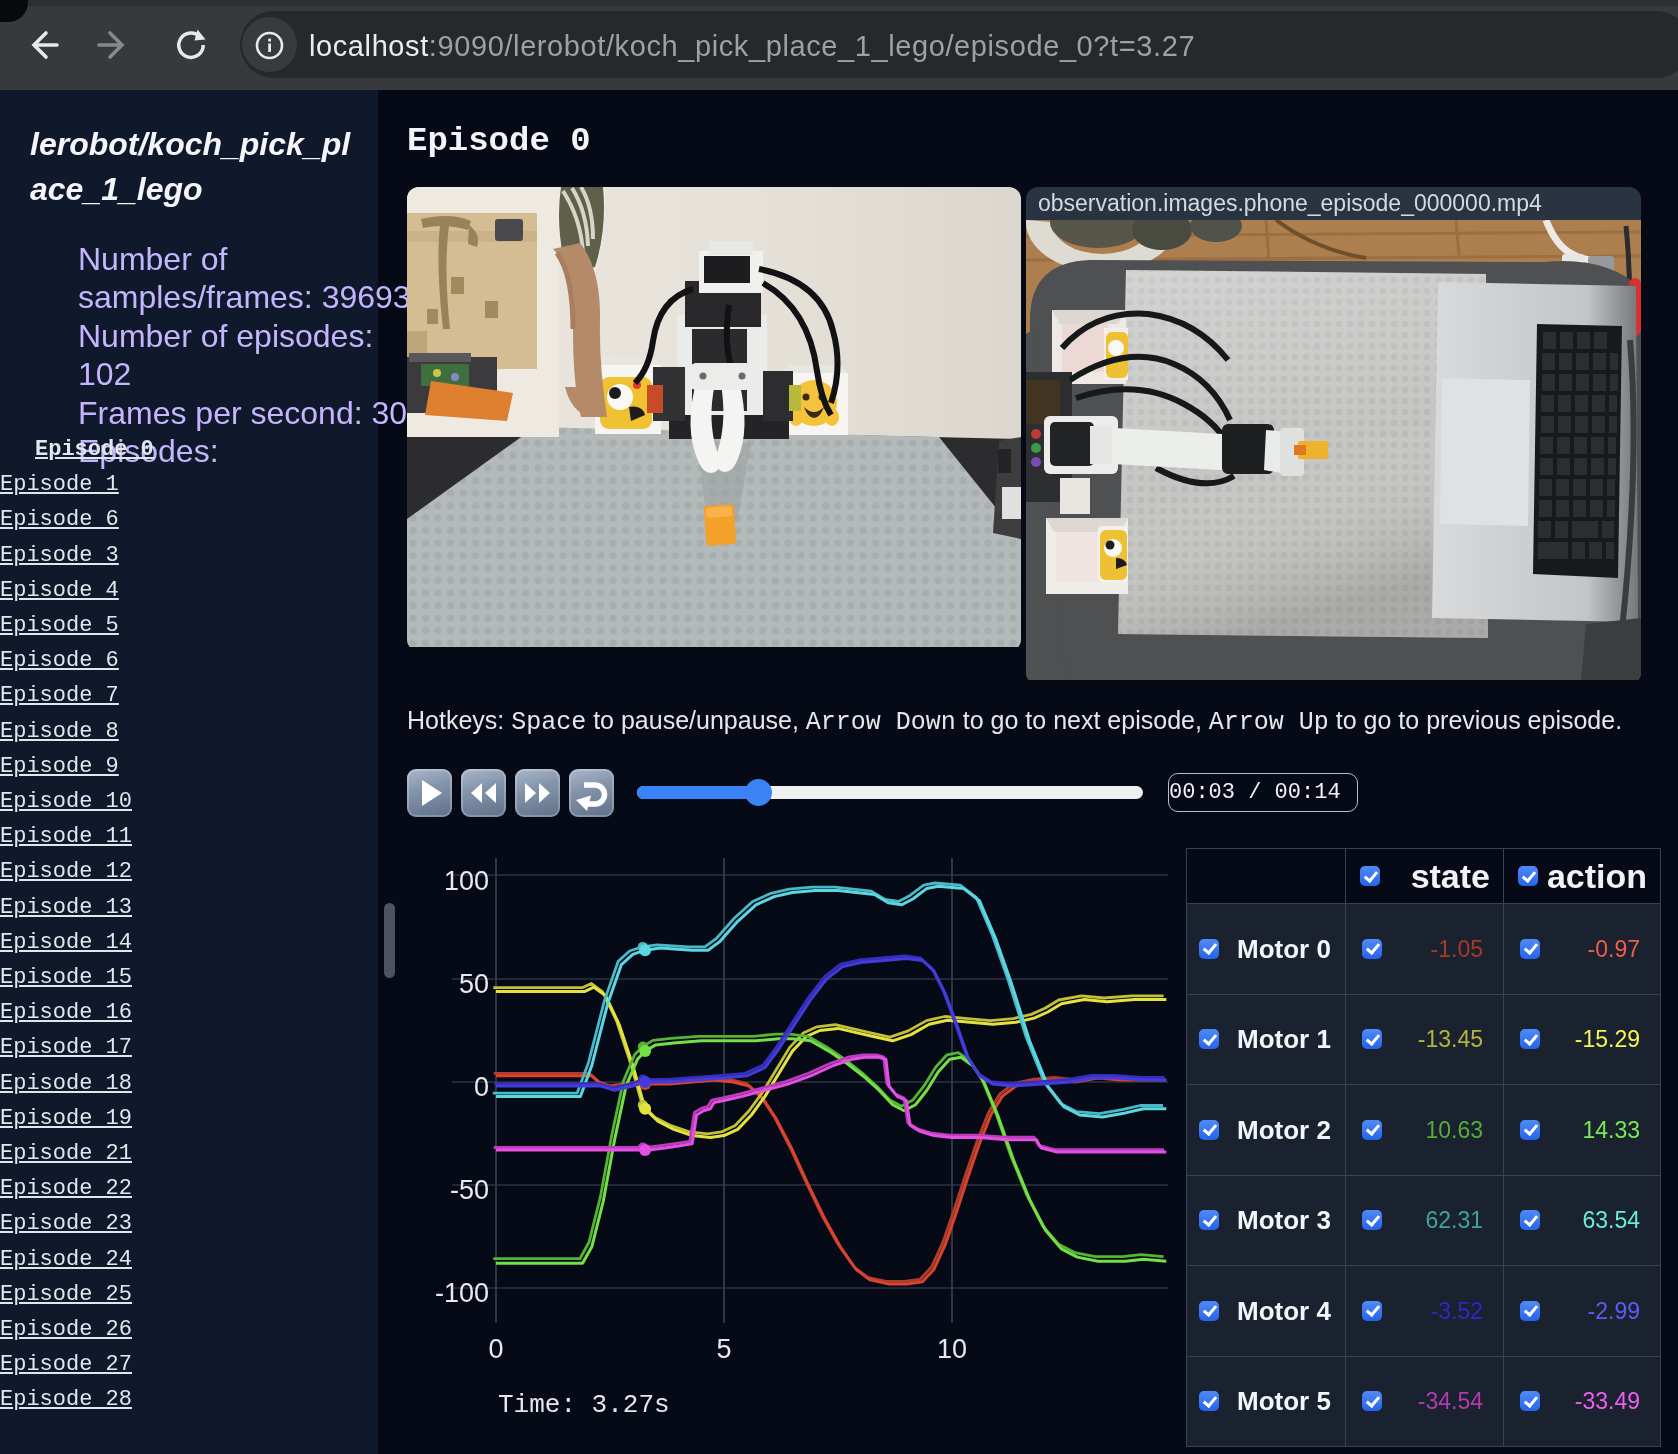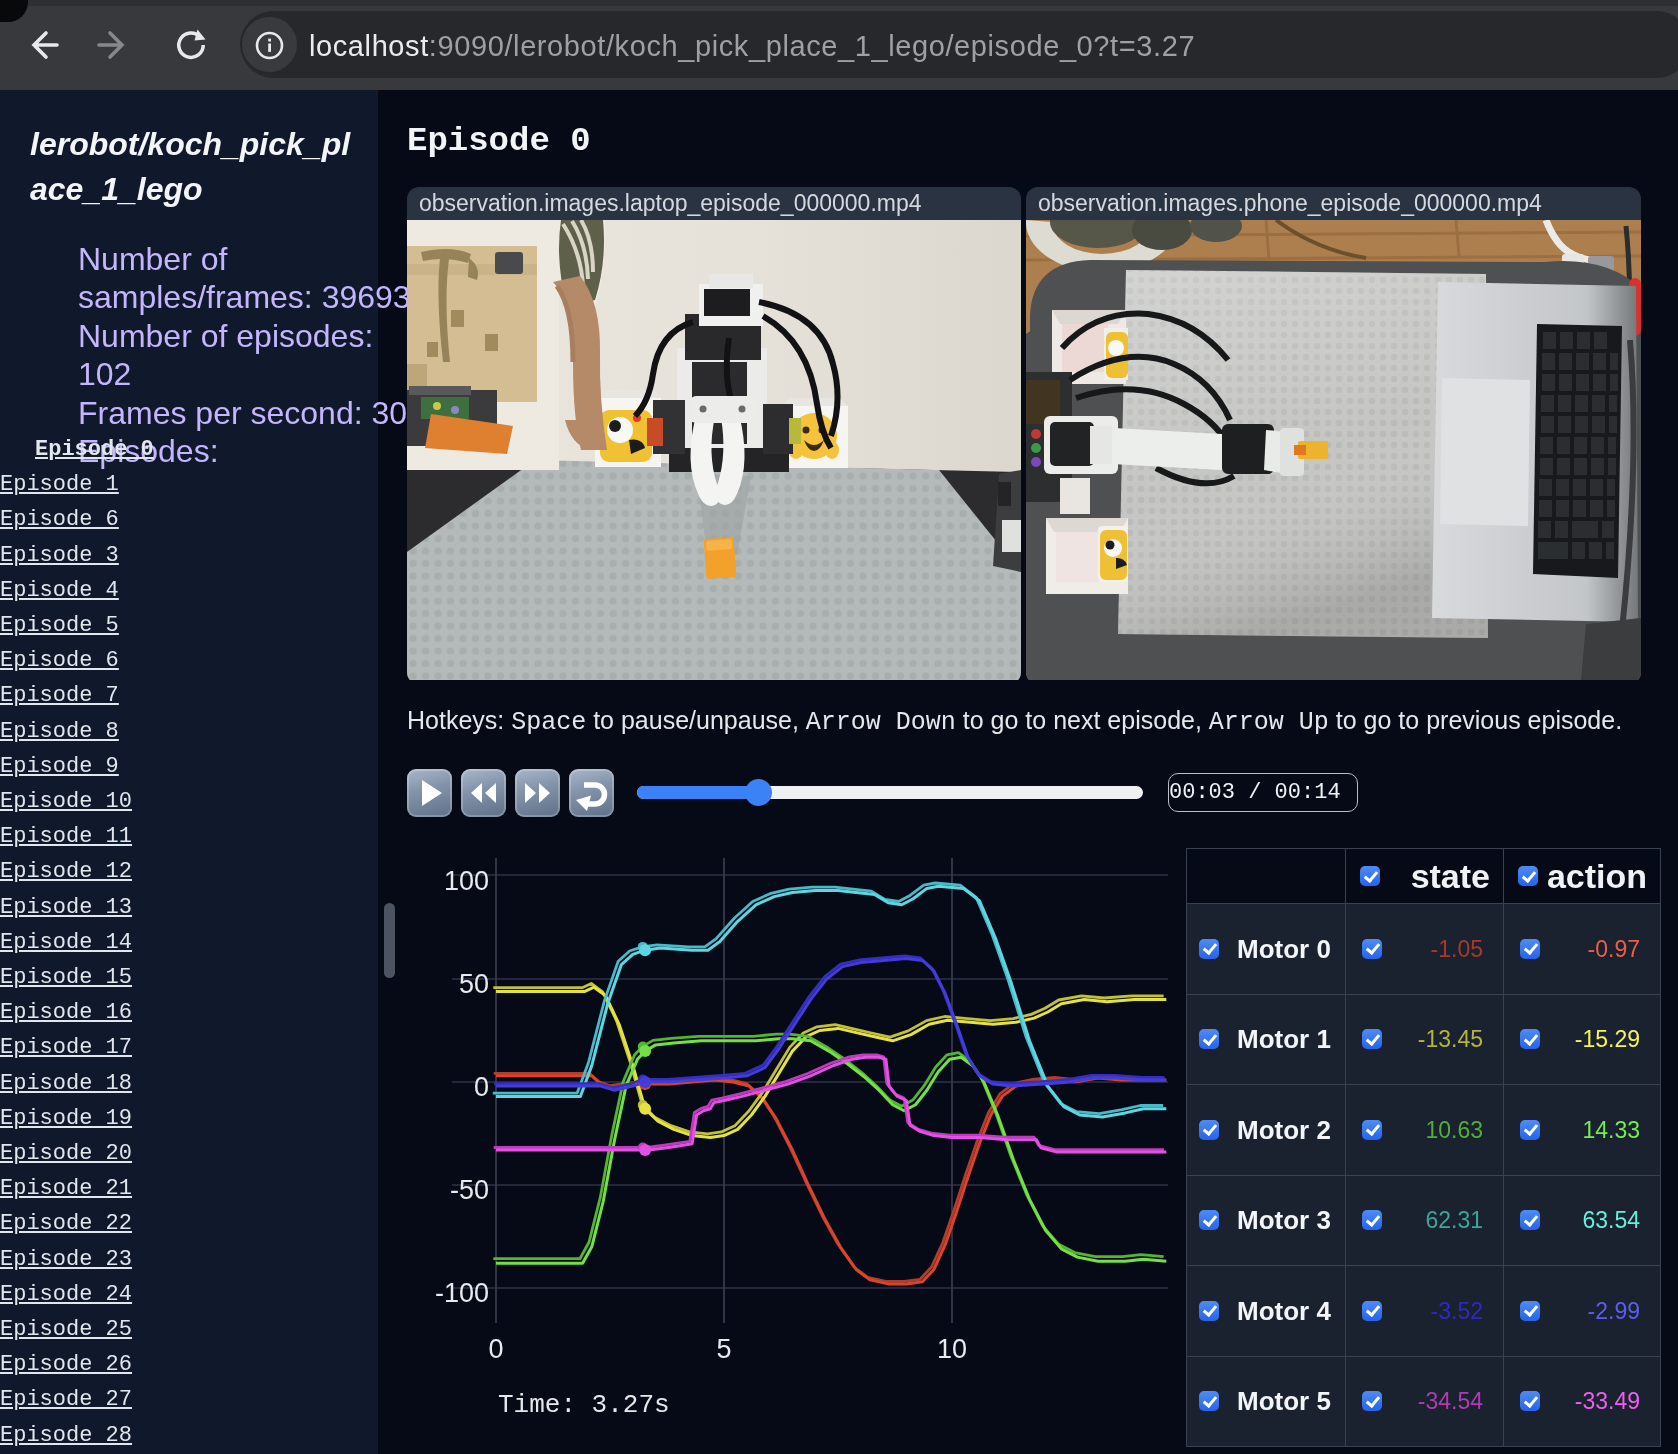--- a/index.html
+++ b/index.html
@@ -101,36 +101,34 @@
 <div class="ep"><a>Episode 10</a></div>
 <div class="ep"><a>Episode 11</a></div>
 <div class="ep"><a>Episode 12</a></div>
 <div class="ep"><a>Episode 13</a></div>
 <div class="ep"><a>Episode 14</a></div>
 <div class="ep"><a>Episode 15</a></div>
 <div class="ep"><a>Episode 16</a></div>
 <div class="ep"><a>Episode 17</a></div>
 <div class="ep"><a>Episode 18</a></div>
 <div class="ep"><a>Episode 19</a></div>
-<div class="ep"><a>Episode 20</a></div>
 <div class="ep"><a>Episode 21</a></div>
 <div class="ep"><a>Episode 22</a></div>
 <div class="ep"><a>Episode 23</a></div>
 <div class="ep"><a>Episode 24</a></div>
 <div class="ep"><a>Episode 25</a></div>
 <div class="ep"><a>Episode 26</a></div>
 <div class="ep"><a>Episode 27</a></div>
 <div class="ep"><a>Episode 28</a></div>
 </div>
 <div id="sbscroll"></div>
 
 <div id="h1">Episode 0</div>
 
 <div class="vcard" id="vc1">
-<div class="vcap">observation.images.laptop_episode_000000.mp4</div>
 <svg width="614" height="460" viewBox="0 0 614 460">
 <defs>
 <pattern id="dots1" width="12.5" height="12.5" patternUnits="userSpaceOnUse">
 <rect width="12.5" height="12.5" fill="#b4b9b9"></rect>
           <circle cx="6" cy="6" r="3.7" fill="#a8aeae"></circle>
 </pattern>
 <linearGradient id="wall1" x1="0" y1="0" x2="1" y2="0">
 <stop offset="0" stop-color="#eae6dd"></stop>
           <stop offset="0.55" stop-color="#e6e2d9"></stop>
           <stop offset="1" stop-color="#dbd7ce"></stop>

